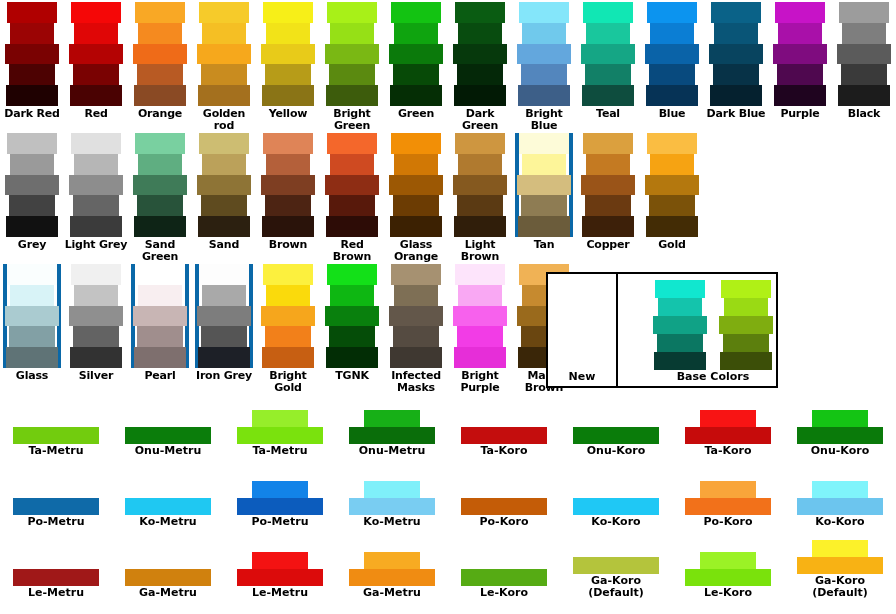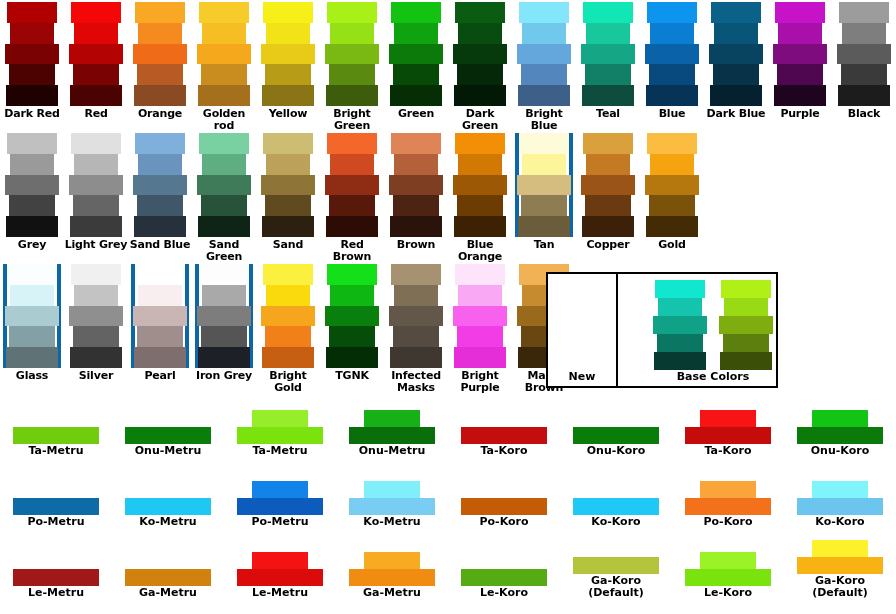--- a/index.html
+++ b/index.html
@@ -349,77 +349,77 @@
           <span class="band w0" title="#e0e0e0" style="background: rgb(224, 224, 224);"></span>
           <span class="band w1" title="#b6b6b6" style="background: rgb(182, 182, 182);"></span>
           <span class="band w2" title="#8d8d8d" style="background: rgb(141, 141, 141);"></span>
           <span class="band w3" title="#656565" style="background: rgb(101, 101, 101);"></span>
           <span class="band w4" title="#3b3b3b" style="background: rgb(59, 59, 59);"></span>
         </div>
         <div class="swatch-label">Light Grey</div>
       </div>
       <div class="swatch-cell">
         <div class="swatch-stack">
-          <span class="band w0" title="#7fb0dc" style="background: rgb(127, 176, 220);"></span>
-          <span class="band w1" title="#6a93bd" style="background: rgb(106, 147, 189);"></span>
-          <span class="band w2" title="#55778f" style="background: rgb(85, 119, 143);"></span>
-          <span class="band w3" title="#3f5768" style="background: rgb(63, 87, 104);"></span>
-          <span class="band w4" title="#27313c" style="background: rgb(39, 49, 60);"></span>
-        </div>
-        <div class="swatch-label">Sand Blue</div>
-      </div>
-      <div class="swatch-cell">
-        <div class="swatch-stack">
           <span class="band w0" title="#79d0a0" style="background: rgb(121, 208, 160);"></span>
           <span class="band w1" title="#5fae81" style="background: rgb(95, 174, 129);"></span>
           <span class="band w2" title="#3f7b58" style="background: rgb(63, 123, 88);"></span>
           <span class="band w3" title="#28533a" style="background: rgb(40, 83, 58);"></span>
           <span class="band w4" title="#0e2416" style="background: rgb(14, 36, 22);"></span>
         </div>
         <div class="swatch-label">Sand Green</div>
       </div>
       <div class="swatch-cell">
         <div class="swatch-stack">
           <span class="band w0" title="#cdbd72" style="background: rgb(205, 189, 114);"></span>
           <span class="band w1" title="#bba15a" style="background: rgb(187, 161, 90);"></span>
           <span class="band w2" title="#8e7436" style="background: rgb(142, 116, 54);"></span>
           <span class="band w3" title="#5f4b1f" style="background: rgb(95, 75, 31);"></span>
           <span class="band w4" title="#2c2010" style="background: rgb(44, 32, 16);"></span>
         </div>
         <div class="swatch-label">Sand</div>
       </div>
       <div class="swatch-cell">
         <div class="swatch-stack">
+          <span class="band w0" title="#df8457" style="background: rgb(223, 132, 87);"></span>
+          <span class="band w1" title="#b4603a" style="background: rgb(180, 96, 58);"></span>
+          <span class="band w2" title="#7e3e22" style="background: rgb(126, 62, 34);"></span>
+          <span class="band w3" title="#4d2413" style="background: rgb(77, 36, 19);"></span>
+          <span class="band w4" title="#2a130a" style="background: rgb(42, 19, 10);"></span>
+        </div>
+        <div class="swatch-label">Brown</div>
+      </div>
+      <div class="swatch-cell">
+        <div class="swatch-stack">
           <span class="band w0" title="#f4672b" style="background: rgb(244, 103, 43);"></span>
           <span class="band w1" title="#cf4a21" style="background: rgb(207, 74, 33);"></span>
           <span class="band w2" title="#8e2d14" style="background: rgb(142, 45, 20);"></span>
           <span class="band w3" title="#58190b" style="background: rgb(88, 25, 11);"></span>
           <span class="band w4" title="#2d0c06" style="background: rgb(45, 12, 6);"></span>
         </div>
         <div class="swatch-label">Red Brown</div>
       </div>
       <div class="swatch-cell">
         <div class="swatch-stack">
-          <span class="band w0" title="#df8457" style="background: rgb(223, 132, 87);"></span>
-          <span class="band w1" title="#b4603a" style="background: rgb(180, 96, 58);"></span>
-          <span class="band w2" title="#7e3e22" style="background: rgb(126, 62, 34);"></span>
-          <span class="band w3" title="#4d2413" style="background: rgb(77, 36, 19);"></span>
-          <span class="band w4" title="#2a130a" style="background: rgb(42, 19, 10);"></span>
-        </div>
-        <div class="swatch-label">Brown</div>
-      </div>
-      <div class="swatch-cell">
-        <div class="swatch-stack">
           <span class="band w0" title="#f28f06" style="background: rgb(242, 143, 6);"></span>
           <span class="band w1" title="#d17805" style="background: rgb(209, 120, 5);"></span>
           <span class="band w2" title="#9c5804" style="background: rgb(156, 88, 4);"></span>
           <span class="band w3" title="#6c3c03" style="background: rgb(108, 60, 3);"></span>
           <span class="band w4" title="#3c2102" style="background: rgb(60, 33, 2);"></span>
         </div>
-        <div class="swatch-label">Blue Orange</div>
+        <div class="swatch-label">Glass Orange</div>
+      </div>
+      <div class="swatch-cell">
+        <div class="swatch-stack">
+          <span class="band w0" title="#ce9640" style="background: rgb(206, 150, 64);"></span>
+          <span class="band w1" title="#b07a2f" style="background: rgb(176, 122, 47);"></span>
+          <span class="band w2" title="#85591f" style="background: rgb(133, 89, 31);"></span>
+          <span class="band w3" title="#5b3a13" style="background: rgb(91, 58, 19);"></span>
+          <span class="band w4" title="#301e0a" style="background: rgb(48, 30, 10);"></span>
+        </div>
+        <div class="swatch-label">Light Brown</div>
       </div>
       <div class="swatch-cell selected">
         <div class="swatch-sel-frame"></div>
         <div class="swatch-stack">
           <span class="band w0" title="#fdfbd8" style="background: rgb(253, 251, 216);"></span>
           <span class="band w1" title="#fdf599" style="background: rgb(253, 245, 153);"></span>
           <span class="band w2" title="#d4bd7e" style="background: rgb(212, 189, 126);"></span>
           <span class="band w3" title="#8e7c53" style="background: rgb(142, 124, 83);"></span>
           <span class="band w4" title="#6b5c3b" style="background: rgb(107, 92, 59);"></span>
         </div>

